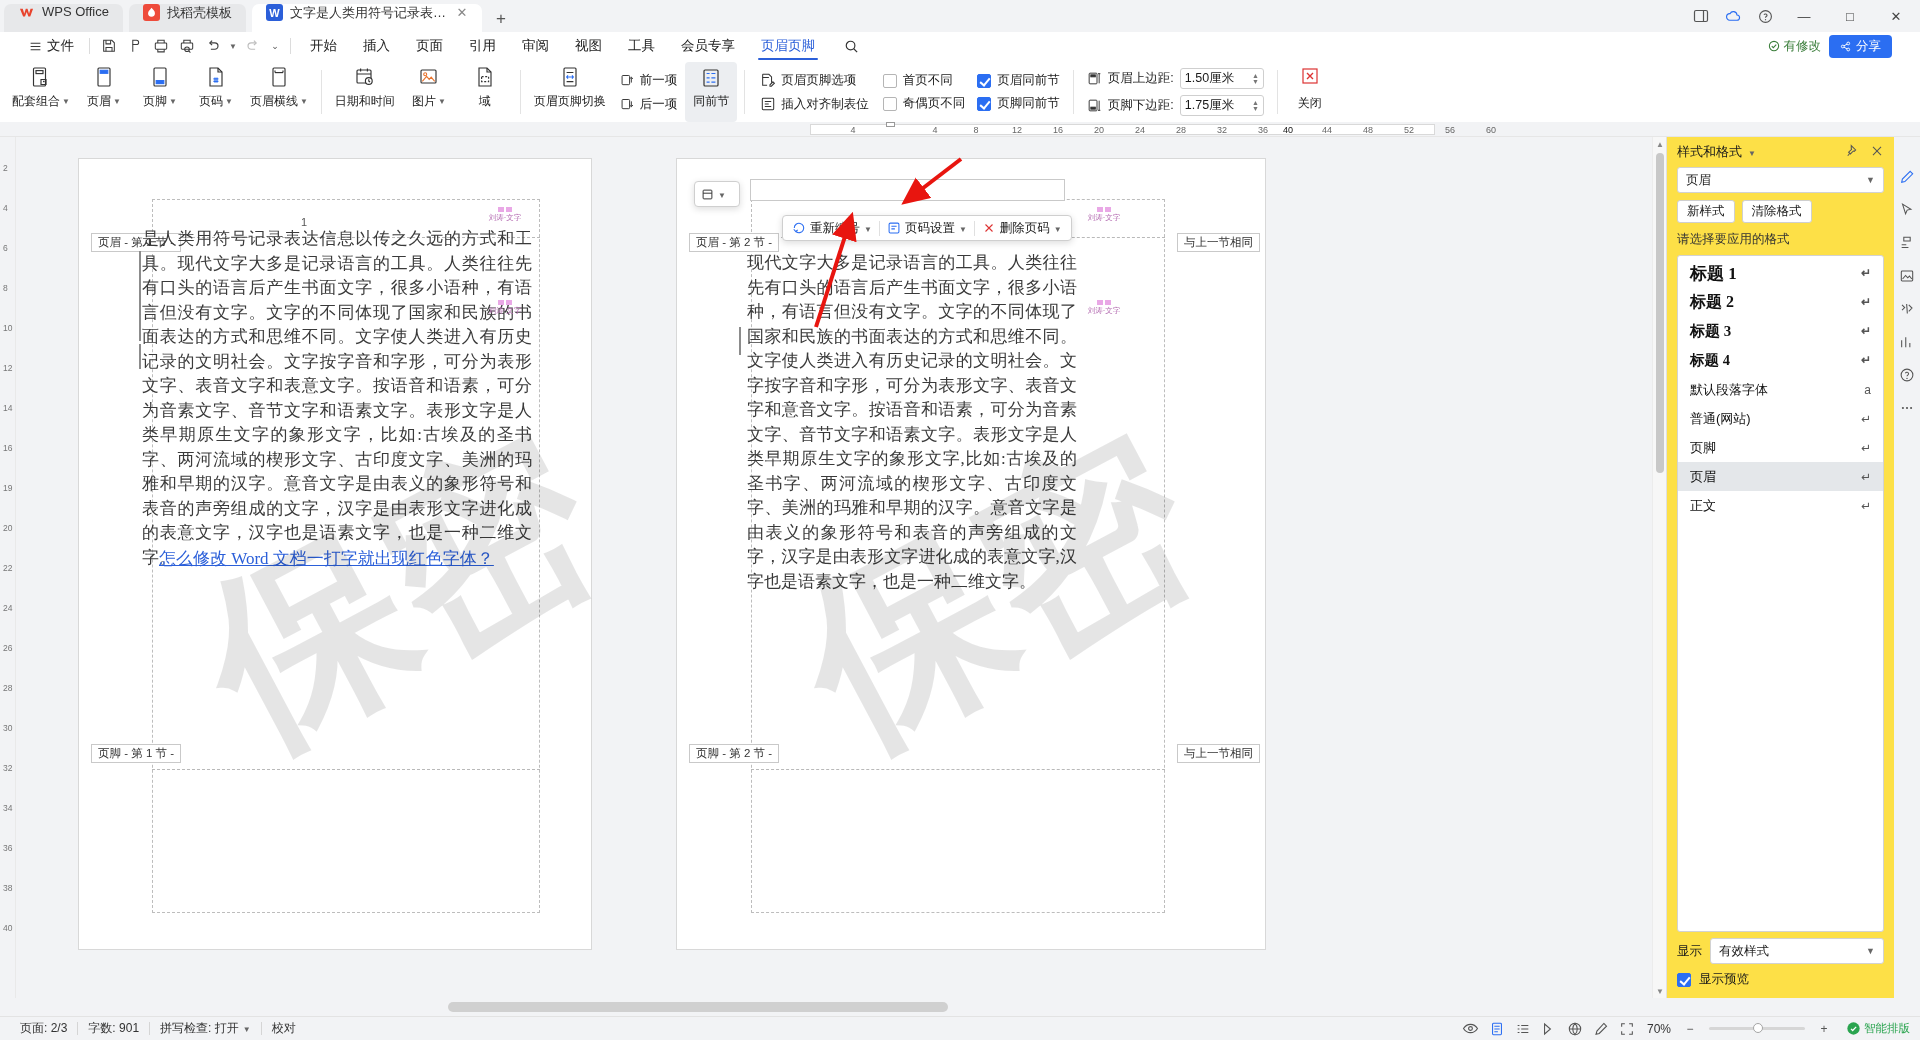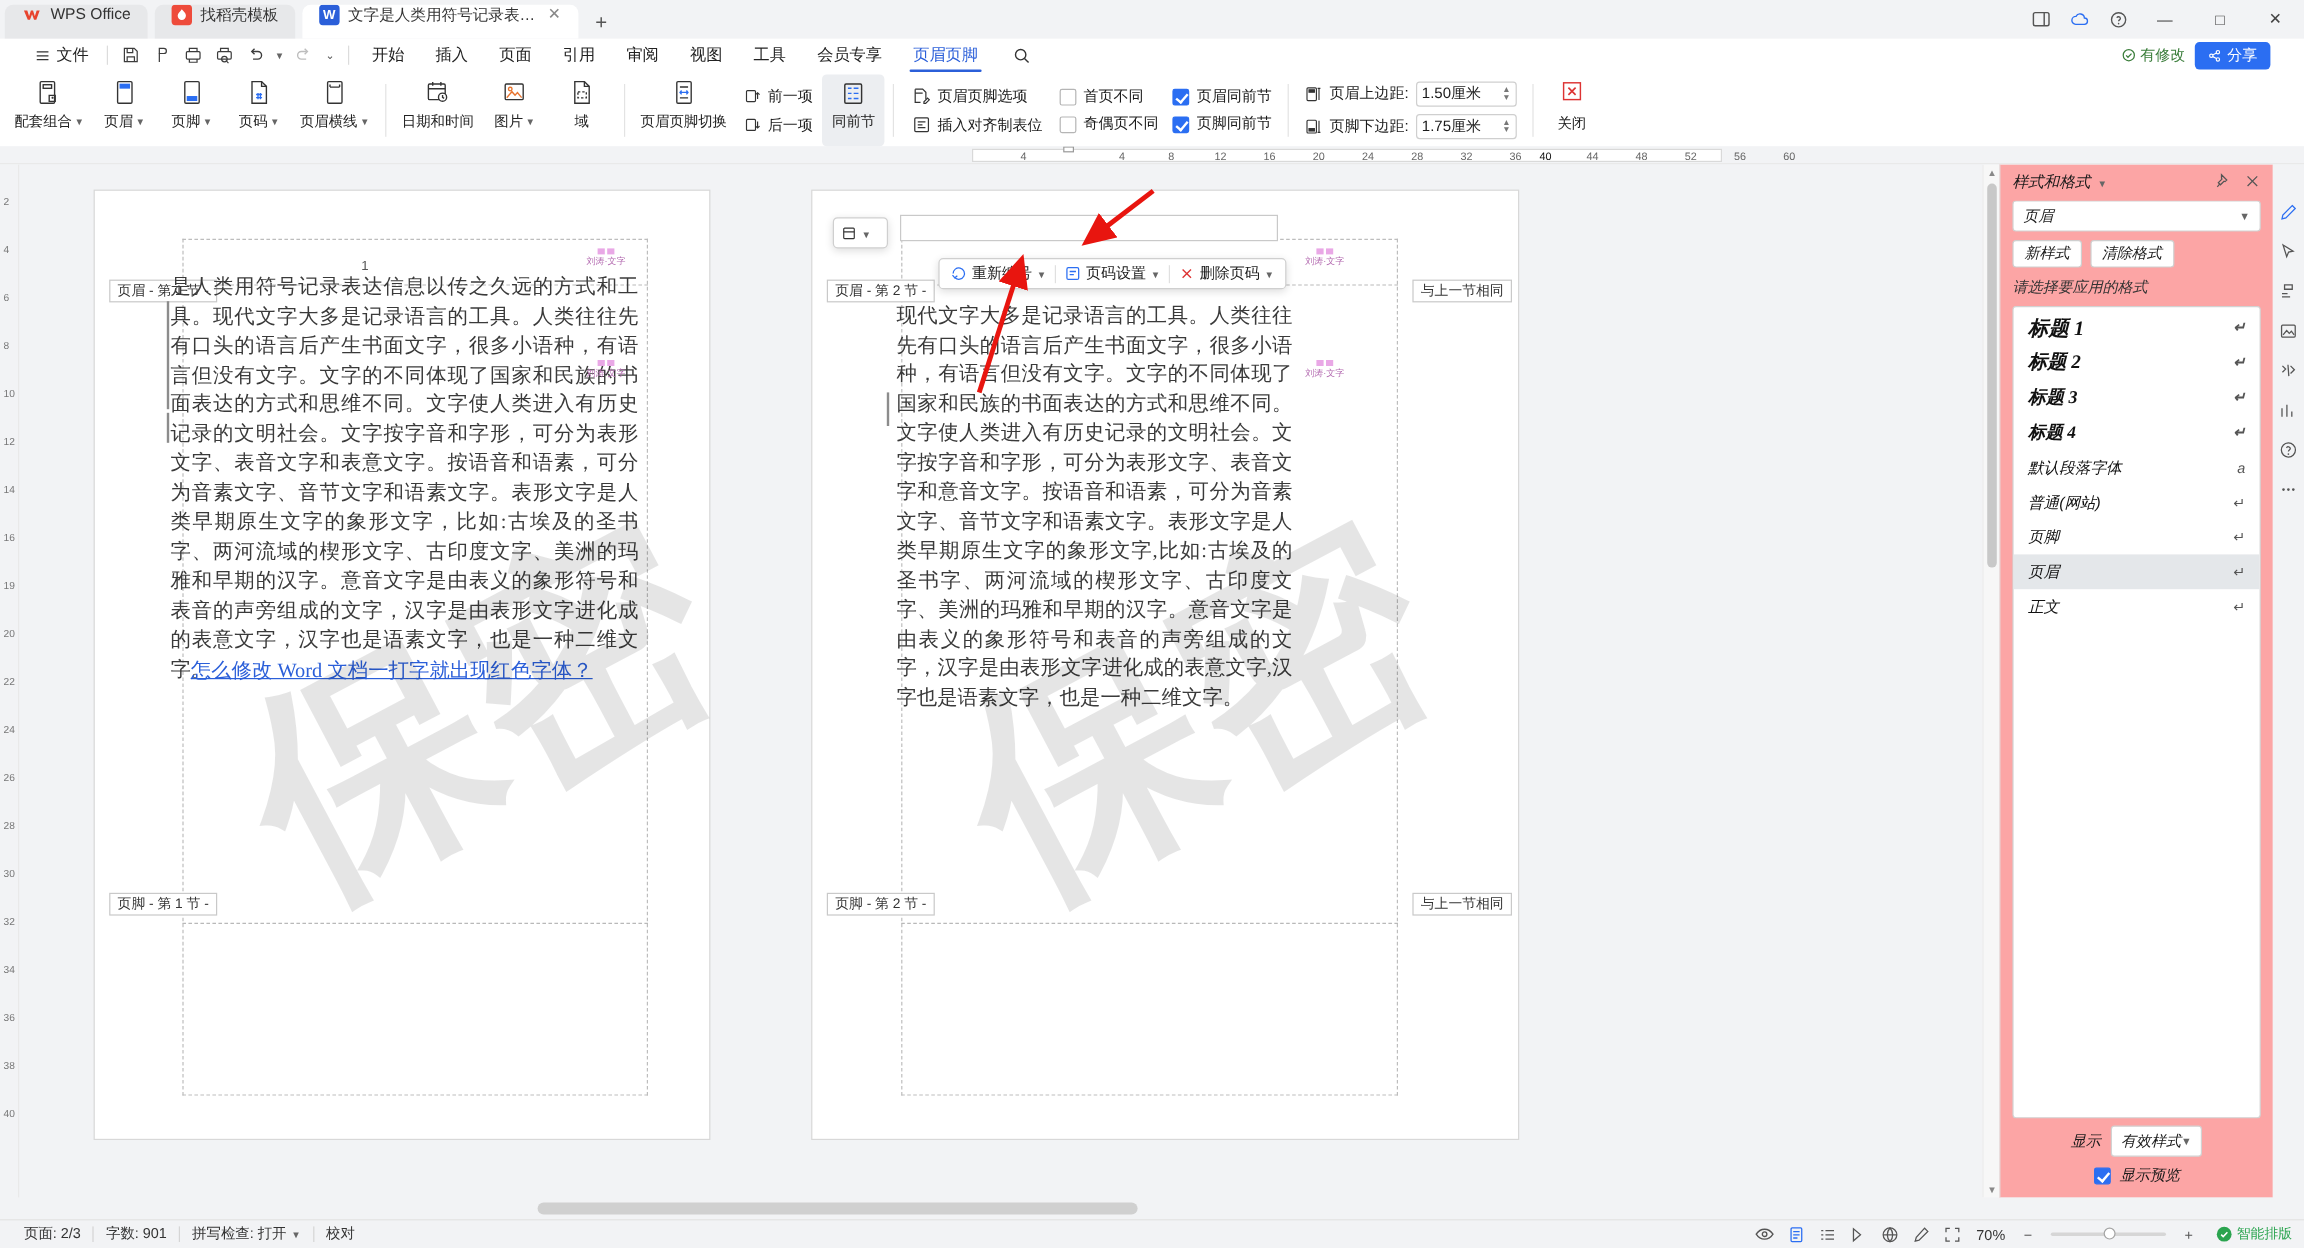--- a/index.html
+++ b/index.html
@@ -103,39 +103,39 @@
   .fb { display:flex;align-items:center;gap:4px;padding:0 7px;height:22px;border-radius:3px;white-space:nowrap;}
   .fbsep{ width:1px;height:15px;background:#e0e0e0;}
   .arrow-annot { position:absolute; z-index:60; pointer-events:none; }
 
   
   .vscroll { width:14px; background:#f7f7f7; position:relative; border-left:1px solid #ececec;}
   .vthumb { position:absolute; left:3px; width:8px; background:#c8c8c8; border-radius:4px;}
   .vtop,.vbot{position:absolute;left:0;width:14px;height:14px;display:flex;align-items:center;justify-content:center;font-size:8px;color:#888;}
 
   
-  .rightpanel { width:228px; background:#fca5a5; display:flex; flex-direction:column; border-left:1px solid #e0e0e0;font-style:italic;}
+  .rightpanel { width:228px; background:#fde047; display:flex; flex-direction:column; border-left:1px solid #e0e0e0;}
   .rp-head{ height:30px; display:flex; align-items:center; padding:0 10px; gap:6px; font-size:13px;}
   .rp-head .ttl{ font-size:13px; }
   .rp-head .sp{ margin-left:auto; display:flex; gap:10px; color:#666;}
   .rp-body{ flex:1; padding:0 10px; display:flex; flex-direction:column; gap:7px; overflow:hidden;}
   .sel { height:26px; background:#fff;border:1px solid #d2d2d2;border-radius:3px;display:flex;align-items:center;padding:0 8px;font-size:12.5px;}
   .sel .cv{ margin-left:auto; font-size:9px;color:#666;}
   .btnrow{ display:flex; gap:7px; }
   .sbtn{ height:23px; background:#fff;border:1px solid #cfcfcf;border-radius:3px;display:flex;align-items:center;padding:0 9px;font-size:12.5px;}
   .hint{ font-size:12.5px;color:#333; margin-top:1px;}
   .stylelist{ flex:1; background:#fff;border:1px solid #d2d2d2;border-radius:3px; overflow:hidden; padding:3px 0;}
   .sty{ height:29px; display:flex;align-items:center; padding:0 12px; font-size:13px; color:#111;}
   .sty.sel2{ background:#e4e7ea; }
   .sty .mk{ margin-left:auto; font-size:12px;color:#555;}
   .sty.h1{ font-size:17px;font-weight:bold;font-family:"Liberation Serif",serif;}
   .sty.h2{ font-size:16px;font-weight:bold;font-family:"Liberation Serif",serif;}
   .sty.h3{ font-size:15px;font-weight:bold;font-family:"Liberation Serif",serif;}
   .sty.h4{ font-size:14.5px;font-weight:bold;font-family:"Liberation Serif",serif;}
-  .rp-foot{ padding:6px 10px 10px 10px; display:flex;flex-direction:column;gap:7px;align-items:center;}
+  .rp-foot{ padding:6px 10px 10px 10px; display:flex;flex-direction:column;gap:7px;}
   .foot-row{ display:flex;align-items:center;gap:8px;font-size:12.5px;}
   .foot-row .sel{ flex:1; }
 
   
   .rail{ width:26px; background:#f2f3f5; display:flex; flex-direction:column; align-items:center; padding-top:30px; gap:13px;}
   .rail .ri{ width:20px;height:20px;display:flex;align-items:center;justify-content:center;color:#555;}
 
   
   .status { height:24px; background:#f2f3f5; display:flex; align-items:center; padding:0 10px; font-size:12px; color:#333; border-top:1px solid #e3e3e3;}
   .st-item{ padding:0 10px; display:flex;align-items:center;gap:4px;white-space:nowrap;}

